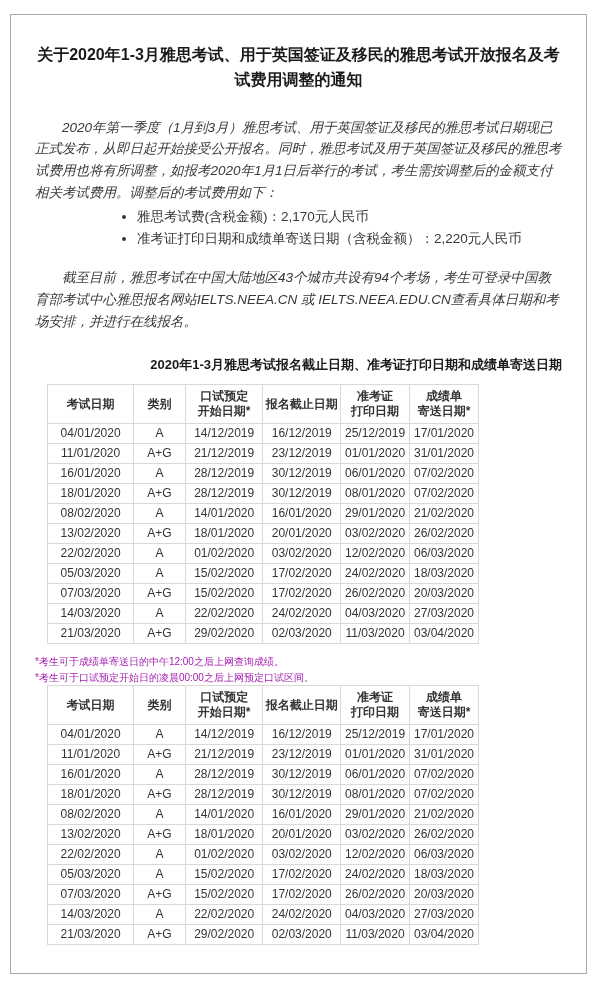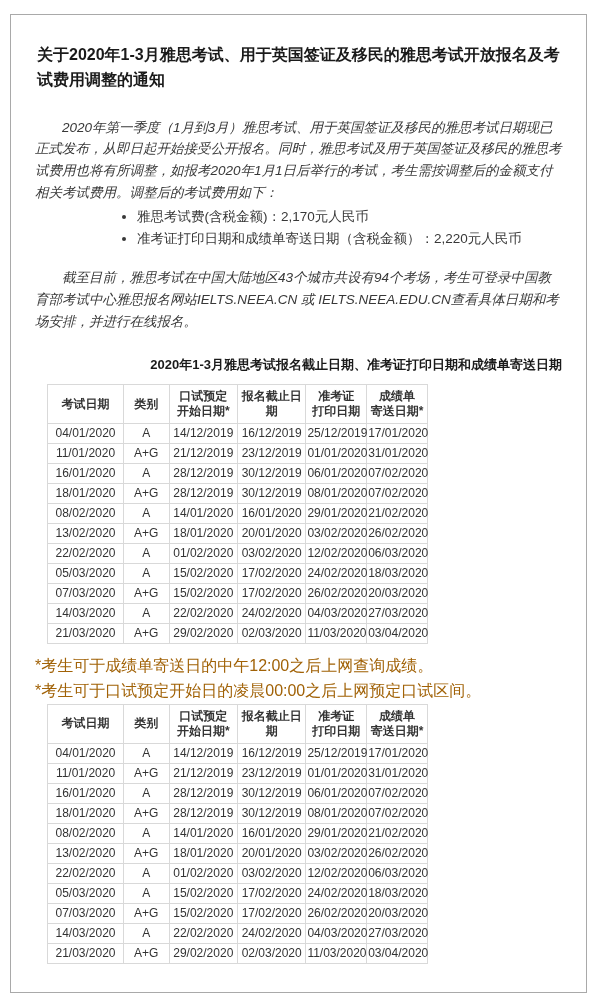--- a/index.html
+++ b/index.html
@@ -14,20 +14,21 @@
     margin: 14px 13px 0 10px;
     border: 1px solid #a9a9a9;
     background: #ffffff;
     min-height: 948px;
     padding: 20px 24px 28px 24px;
   }
   .page-title {
     font-size: 16px;
     font-weight: bold;
     color: #1a1a1a;
+    text-align: center;
     line-height: 1.55;
     margin: 8px 2px 24px 2px;
   }
   .body-para {
     font-size: 13.5px;
     line-height: 1.62;
     text-indent: 2em;
     color: #383838;
     font-style: italic;
   }
@@ -44,21 +45,21 @@
   .table-title {
     font-size: 13px;
     font-weight: bold;
     color: #1a1a1a;
     text-align: right;
     line-height: 1.5;
     margin: 22px 0 10px 0;
   }
   table.schedule {
     border-collapse: collapse;
-    width: 381px;
+    width: 432px;
     margin-left: 12px;
     table-layout: fixed;
   }
   table.schedule th, table.schedule td {
     border: 1px solid #d9d9d9;
     text-align: center;
     vertical-align: middle;
     color: #333333;
   }
   table.schedule th {
@@ -74,23 +75,23 @@
     line-height: 1.25;
   }
   table.schedule th:nth-child(1), table.schedule td:nth-child(1) { width: 20%; }
   table.schedule th:nth-child(2), table.schedule td:nth-child(2) { width: 12%; }
   table.schedule th:nth-child(3), table.schedule td:nth-child(3) { width: 18%; }
   table.schedule th:nth-child(4), table.schedule td:nth-child(4) { width: 18%; }
   table.schedule th:nth-child(5), table.schedule td:nth-child(5) { width: 16%; }
   table.schedule th:nth-child(6), table.schedule td:nth-child(6) { width: 16%; }
   .notes {
     margin-top: 10px;
-    font-size: 16px;
+    font-size: 10px;
     line-height: 1.55;
-    color: #a16207;
+    color: #a21caf;
   }
 </style>
 </head>
 <body>
 
 <div class="page">
 
   <h1 class="page-title">关于2020年1-3月雅思考试、用于英国签证及移民的雅思考试开放报名及考试费用调整的通知</h1>
 
   <p class="body-para">2020年第一季度（1月到3月）雅思考试、用于英国签证及移民的雅思考试日期现已正式发布，从即日起开始接受公开报名。同时，雅思考试及用于英国签证及移民的雅思考试费用也将有所调整，如报考2020年1月1日后举行的考试，考生需按调整后的金额支付相关考试费用。调整后的考试费用如下：</p>

